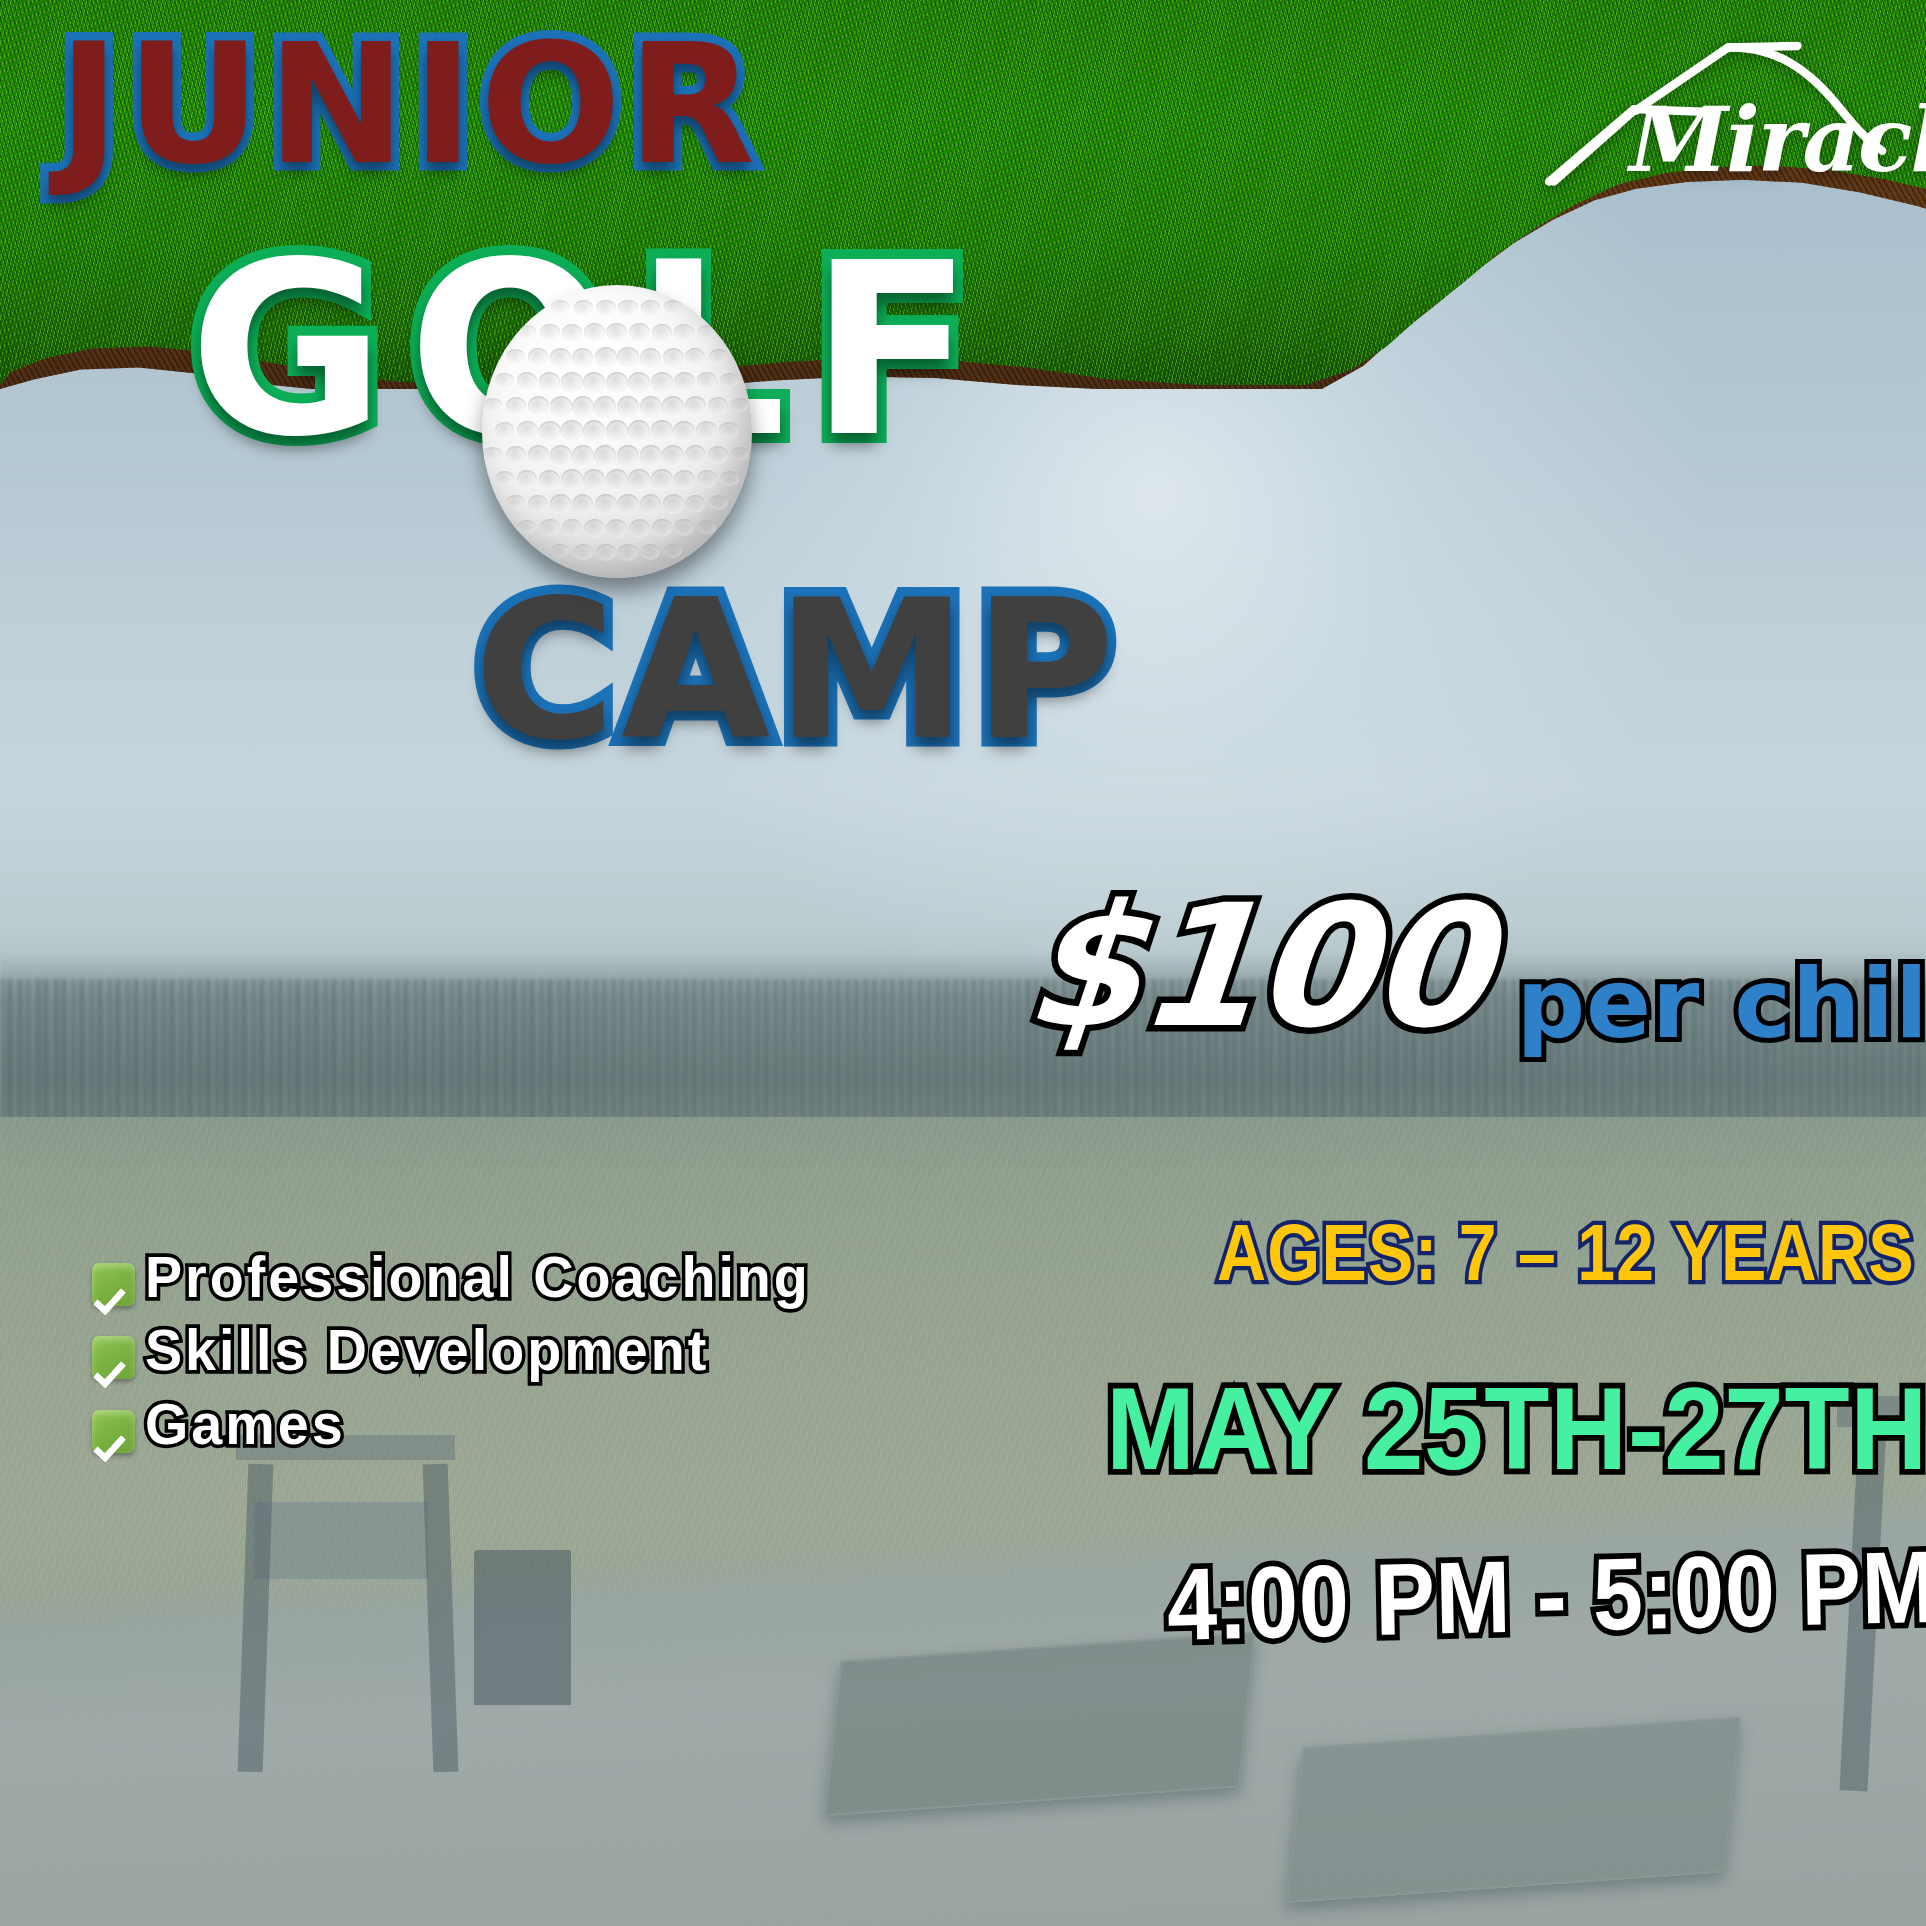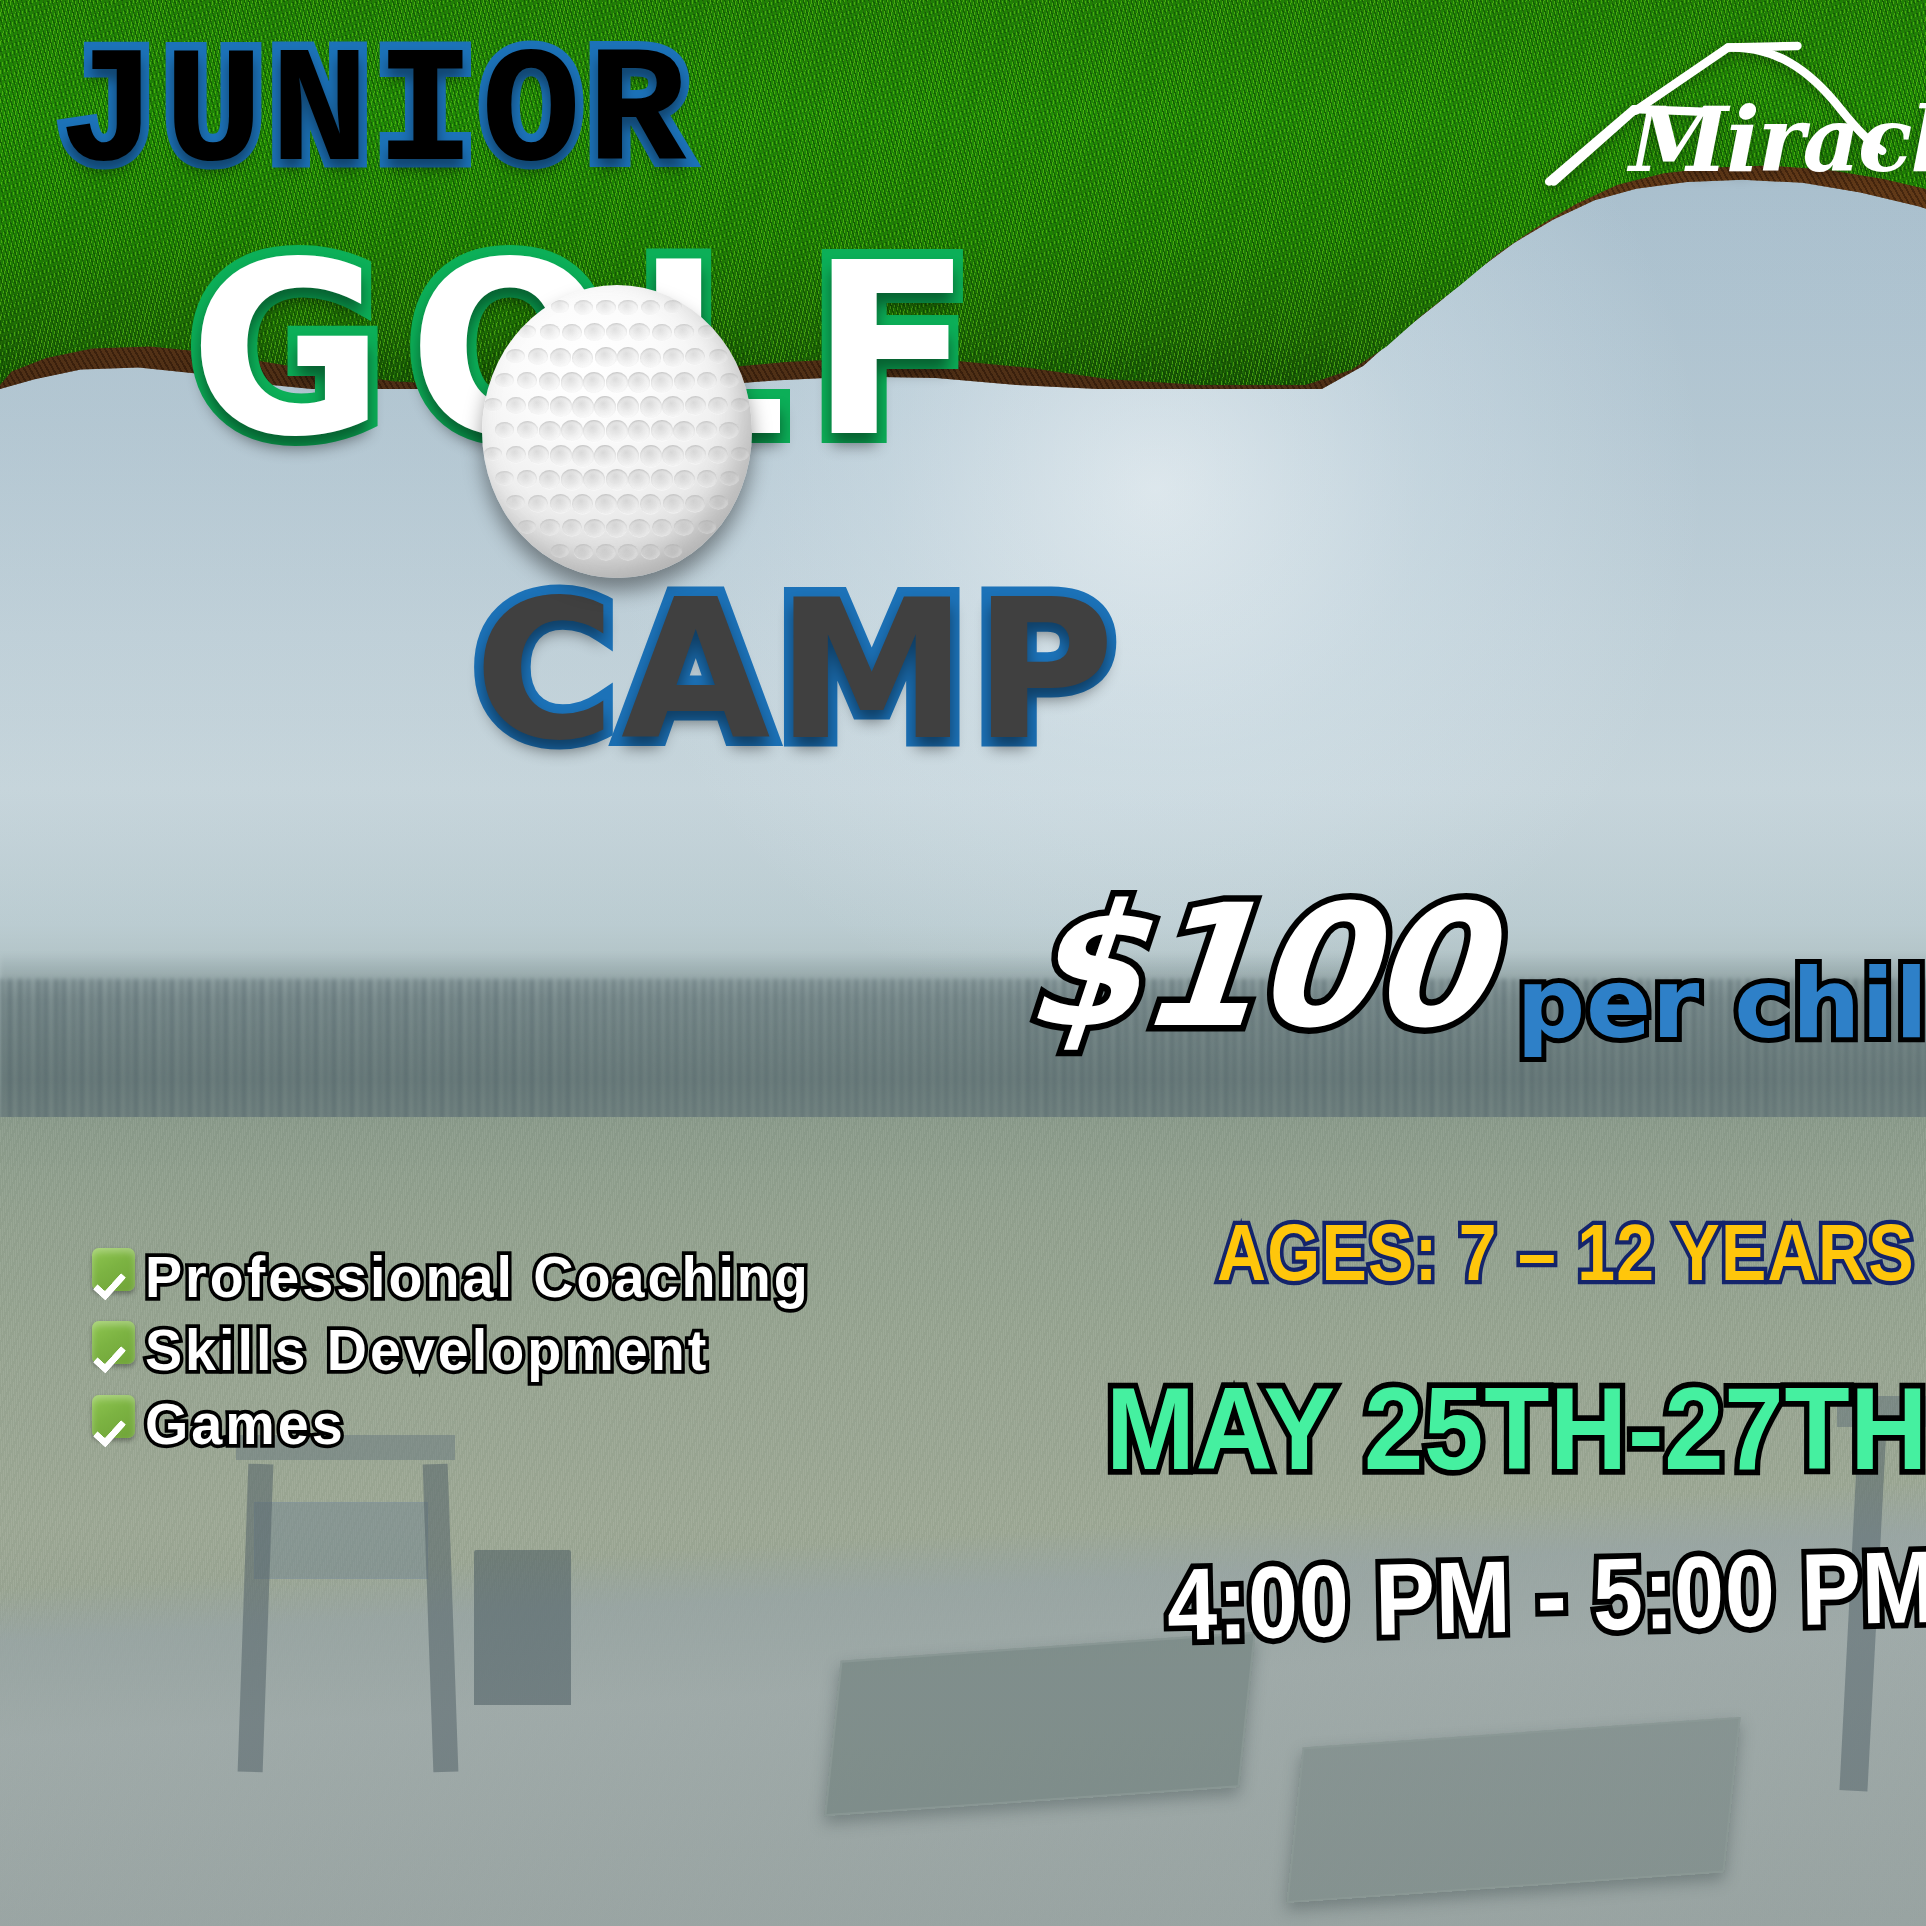--- a/index.html
+++ b/index.html
@@ -149,28 +149,27 @@
   .word{
     position:absolute;
     font-family:"DejaVu Sans", sans-serif;
     font-weight:700;
     white-space:nowrap;
     line-height:1;
   }
 
   
   .w-junior{
-    left:58px;top:32px;
+    left:58px;top:22px;
     font-size:166px;
     letter-spacing:6.2px;
-    color:#000000;
+    color:#7f1d1d;
     -webkit-text-stroke:17px #1C72B8;
     paint-order:stroke fill;
     text-shadow:0 10px 13px rgba(0,0,0,.42);
-    font-family:Liberation Mono, monospace;
   }
 
   
   .w-golf{
     left:189px;top:231px;
     font-size:239px;
     letter-spacing:23px;
     color:#FFFFFF;
     -webkit-text-stroke:20px #0CAF58;
     paint-order:stroke fill;
@@ -260,21 +259,21 @@
     paint-order:stroke fill;
     transform:scaleX(.88) rotate(-1.2deg);transform-origin:left center;
     letter-spacing:0.8px;
   }
 
   
   .features{
     position:absolute;left:92px;top:1248px;z-index:9;
     display:flex;flex-direction:column;gap:15.4px;
   }
-  .feature{display:flex;align-items:flex-start;gap:10px;}
+  .feature{display:flex;align-items:flex-end;gap:10px;}
   .check-box{
     width:43px;height:43px;flex:0 0 43px;
     border-radius:7px;
     background:linear-gradient(150deg,#8FC650 0%,#7CB342 46%,#6FA338 100%);
     box-shadow:0 2.3px 4.6px rgba(0,0,0,.30), inset 0 3.9px 7px rgba(255,255,255,.30);
     position:relative;
   }
   .check-box:before{
     content:"";position:absolute;left:8.5px;top:20px;
     width:10px;height:24px;

